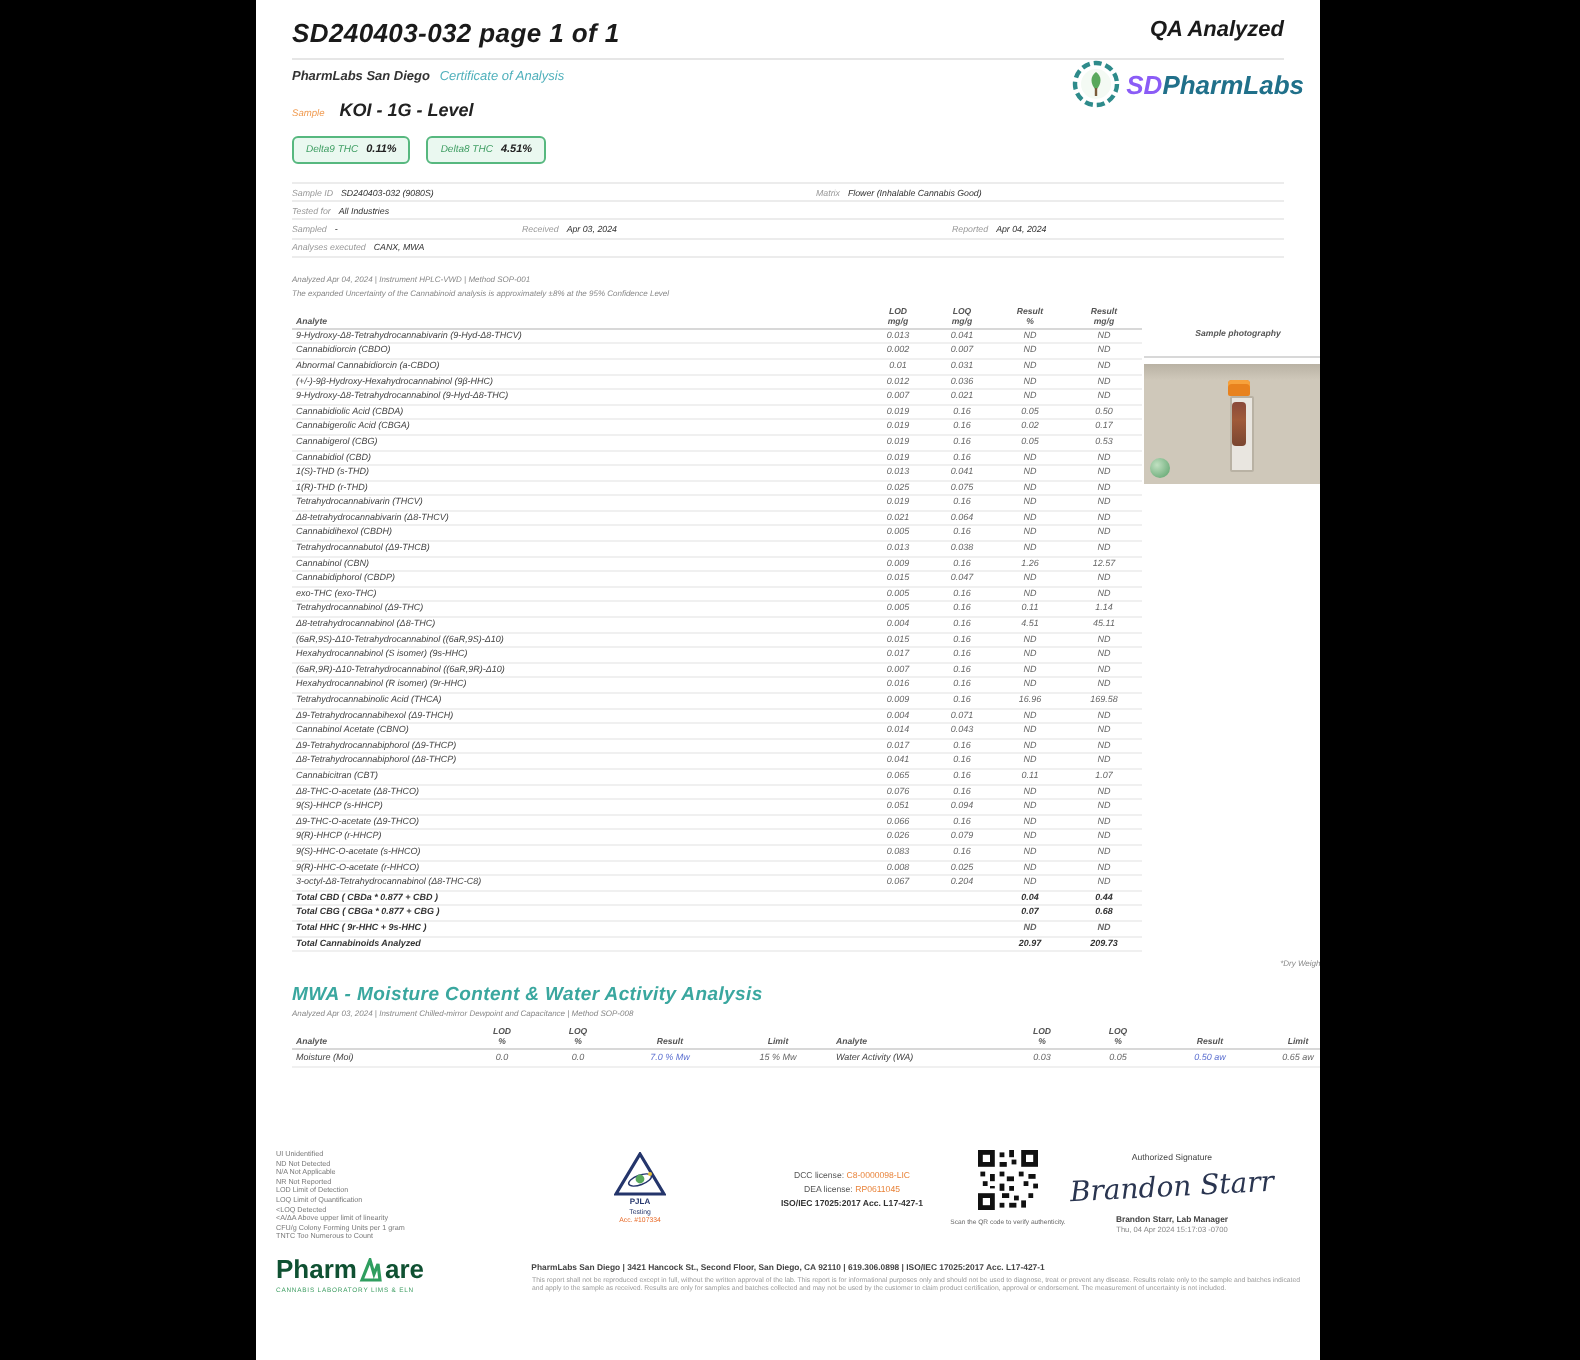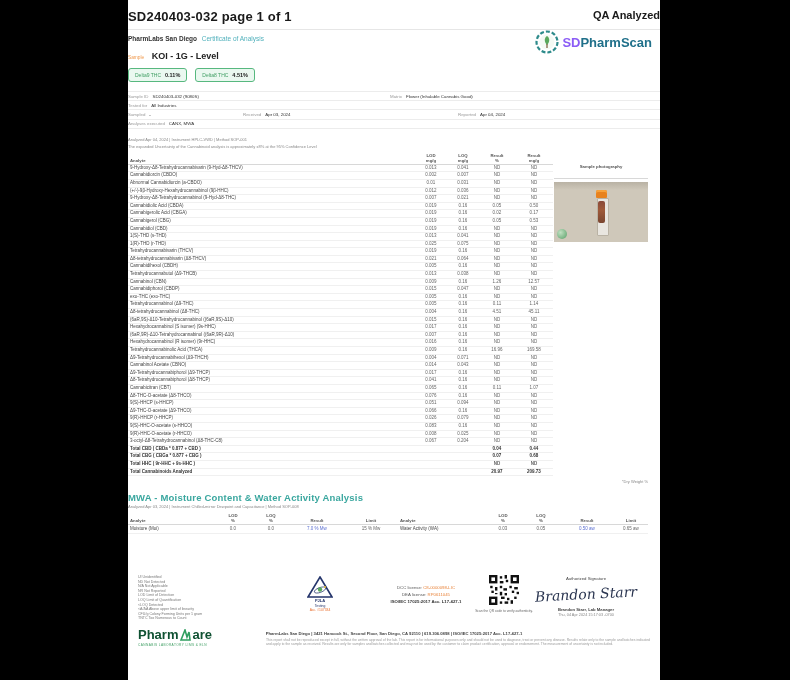--- a/index.html
+++ b/index.html
@@ -1,18 +1,18 @@
 <!DOCTYPE html>
 <html><head>
 <meta charset="utf-8">
 <style>
   html,body{margin:0;padding:0;}
   body{width:790px;height:680px;background:#000;font-family:"Liberation Sans",sans-serif;position:relative;overflow:hidden;}
   .page{position:absolute;left:128px;top:0;width:532px;height:680px;background:#ffffff;overflow:hidden;}
-  .inner{position:relative;padding:0 0;}
+  .inner{position:relative;padding:0 18px;font-style:italic;}
 
   
   .dochead{display:flex;justify-content:space-between;align-items:flex-start;padding-top:9px;}
   .doc-id{font-size:13px;font-weight:bold;color:#1a1a1a;letter-spacing:.2px;}
   .qa{font-size:11px;font-weight:bold;color:#1a1a1a;}
   .rule{border-bottom:1px solid #e6e6e6;margin-top:5px;}
 
   .labline{margin-top:5px;font-size:6.5px;}
   .labname{font-weight:bold;color:#333;}
   .coa{color:#4fb0bb;margin-left:3px;}
@@ -135,21 +135,21 @@
       </div>
     </div>
 
     <div class="sdlogo">
       <svg width="24" height="24" viewBox="0 0 24 24">
         <circle cx="12" cy="12" r="10.5" fill="#ffffff" stroke="#2e8b8b" stroke-width="2.2" stroke-dasharray="4 2"></circle>
         <circle cx="12" cy="12" r="7.5" fill="#f4faf4"></circle>
         <path d="M12 6 C15 8 15 12 12 15 C9 12 9 8 12 6 Z" fill="#59a85c"></path>
         <rect x="11.4" y="14" width="1.2" height="4" fill="#7a5b3a"></rect>
       </svg>
-      <span class="word"><span class="sd1">SD</span><span class="sd2">Pharm</span><span class="sd3">Scan</span></span>
+      <span class="word"><span class="sd1">SD</span><span class="sd2">Pharm</span><span class="sd3">Labs</span></span>
     </div>
 
     <div class="meta">
       <div class="mrow">
         <span class="seghalf">
             <span class="lbl">Sample ID</span>
             <span class="val">SD240403-032 (9080S)</span>
           </span>
         <span class="seg2">
             <span class="lbl">Matrix</span>

